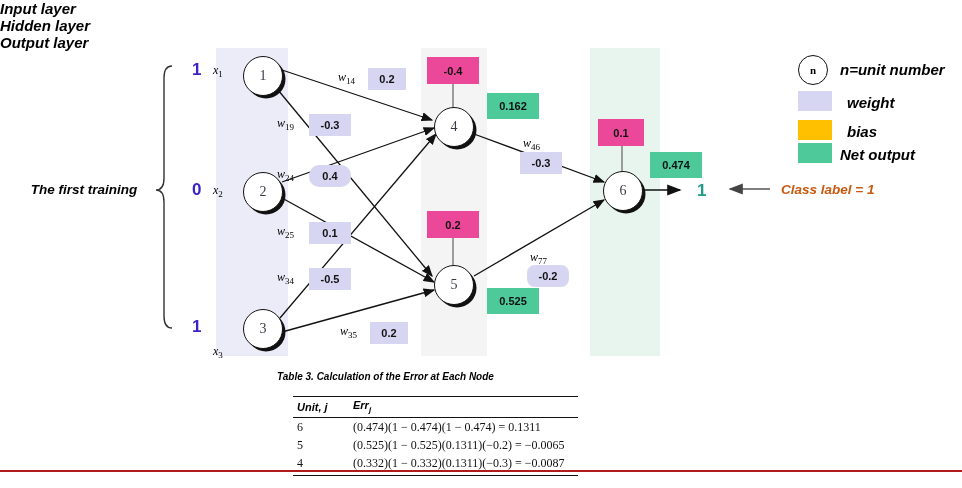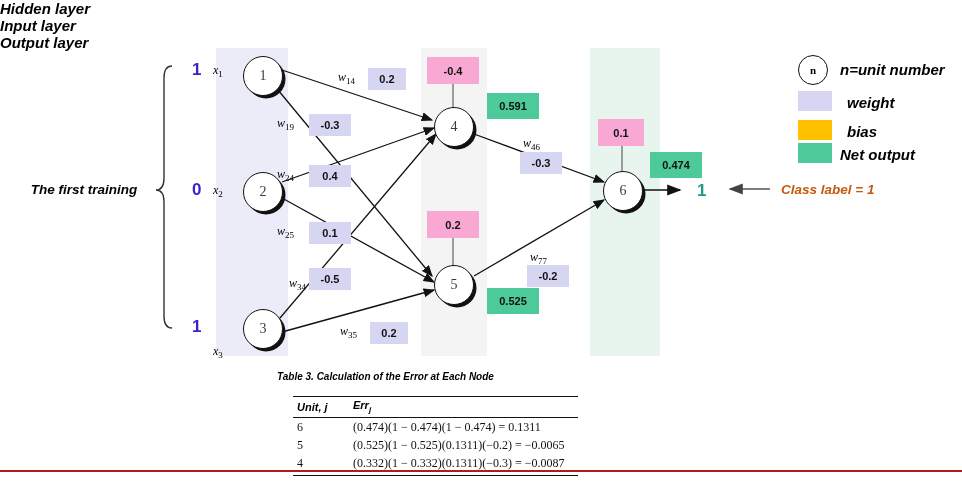--- a/index.html
+++ b/index.html
@@ -61,21 +61,21 @@
     display: flex;
     align-items: center;
     justify-content: center;
     font-weight: bold;
     font-size: 11px;
     color: #111;
     z-index: 6;
     white-space: nowrap;
   }
   .vbox.weight { background: #d6d6f2; }
-  .vbox.bias   { background: #f9a8d4; }
+  .vbox.bias   { background: #ec4899; }
   .vbox.net    { background: #4dc99a; }
 
   
   .wlabel {
     position: absolute;
     font-family: "Liberation Serif", serif;
     font-style: italic;
     font-size: 12px;
     color: #000;
     z-index: 6;
@@ -243,22 +243,22 @@
 
     <line x1="453" y1="84" x2="453" y2="108" stroke="#777" stroke-width="1.4"></line>
     <line x1="453" y1="238" x2="453" y2="266" stroke="#777" stroke-width="1.4"></line>
     <line x1="622" y1="146" x2="622" y2="172" stroke="#777" stroke-width="1.4"></line>
 
     <line x1="644" y1="190" x2="680" y2="190" stroke="#111" stroke-width="1.6" marker-end="url(#arrowBlack)"></line>
 
     <line x1="770" y1="189" x2="730" y2="189" stroke="#555" stroke-width="1.6" marker-end="url(#arrowGray)"></line>
   </svg>
 
+  <div class="layer-title" style="left:216px; top:22px;">Input layer</div>
   <div class="layer-title" style="left:408px; top:22px;">Hidden layer</div>
-  <div class="layer-title" style="left:216px; top:22px;">Input layer</div>
   <div class="layer-title" style="left:583px; top:26px;">Output layer</div>
 
   <div class="tuple-caption" style="left:8px; top:181px; width:152px;">
     <span>The first training</span><br>
   </div>
 
   <div class="bit" style="left:192px; top:60px;">1</div>
   <div class="xlabel" style="left:213px; top:63px;">
     <span>x</span><sub>1</sub>
   </div>
@@ -278,63 +278,63 @@
 
   <div class="node" style="left:434px; top:107px;">4</div>
   <div class="node" style="left:434px; top:265px;">5</div>
 
   <div class="node" style="left:603px; top:171px;">6</div>
 
   <div class="vbox bias" style="left:427px; top:57px; width:52px; height:27px;">-0.4</div>
   <div class="vbox bias" style="left:427px; top:211px; width:52px; height:27px;">0.2</div>
   <div class="vbox bias" style="left:598px; top:119px; width:46px; height:27px;">0.1</div>
 
-  <div class="vbox net" style="left:487px; top:93px; width:52px; height:26px;">0.591</div>
+  <div class="vbox net" style="left:487px; top:93px; width:52px; height:26px;">0.162</div>
   <div class="vbox net" style="left:487px; top:288px; width:52px; height:26px;">0.525</div>
   <div class="vbox net" style="left:650px; top:152px; width:52px; height:26px;">0.474</div>
 
   <div class="wlabel" style="left:338px; top:70px;">
     <span>w</span><sub>14</sub>
   </div>
   <div class="vbox weight" style="left:368px; top:68px; width:38px; height:22px;">0.2</div>
 
   <div class="wlabel" style="left:277px; top:116px;">
     <span>w</span><sub>19</sub>
   </div>
   <div class="vbox weight" style="left:309px; top:114px; width:42px; height:22px;">-0.3</div>
 
   <div class="wlabel" style="left:277px; top:167px;">
     <span>w</span><sub>24</sub>
   </div>
-  <div class="vbox weight" style="left:309px; top:165px; width:42px; height:22px;">0.4</div>
+  <div class="vbox weight" style="left:309px; top:165px; width:42px; height:22px;border-radius:10px;">0.4</div>
 
   <div class="wlabel" style="left:277px; top:224px;">
     <span>w</span><sub>25</sub>
   </div>
   <div class="vbox weight" style="left:309px; top:222px; width:42px; height:22px;">0.1</div>
 
-  <div class="wlabel" style="left:277px; top:276px;margin-left:12px;">
+  <div class="wlabel" style="left:277px; top:270px;">
     <span>w</span><sub>34</sub>
   </div>
   <div class="vbox weight" style="left:309px; top:268px; width:42px; height:22px;">-0.5</div>
 
   <div class="wlabel" style="left:340px; top:324px;">
     <span>w</span><sub>35</sub>
   </div>
   <div class="vbox weight" style="left:370px; top:322px; width:38px; height:22px;">0.2</div>
 
   <div class="wlabel" style="left:523px; top:136px;">
     <span>w</span><sub>46</sub>
   </div>
   <div class="vbox weight" style="left:520px; top:152px; width:42px; height:22px;">-0.3</div>
 
   <div class="wlabel" style="left:530px; top:250px;">
     <span>w</span><sub>77</sub>
   </div>
-  <div class="vbox weight" style="left:527px; top:265px; width:42px; height:22px;">-0.2</div>
+  <div class="vbox weight" style="left:527px; top:265px; width:42px; height:22px;border-radius:8px;">-0.2</div>
 
   <div class="out-digit" style="left:697px; top:181px;">1</div>
   <div class="class-label" style="left:781px; top:182px;">Class label = 1</div>
 
   <div class="legend">
     <div class="legend-node" style="left:798px; top:4px;">n</div>
     <div class="legend-text" style="left:840px; top:10px;">n=unit number</div>
 
     <div class="legend-swatch" style="left:798px; top:40px; background:#d6d6f2;"></div>
     <div class="legend-text" style="left:847px; top:43px;">weight</div>

